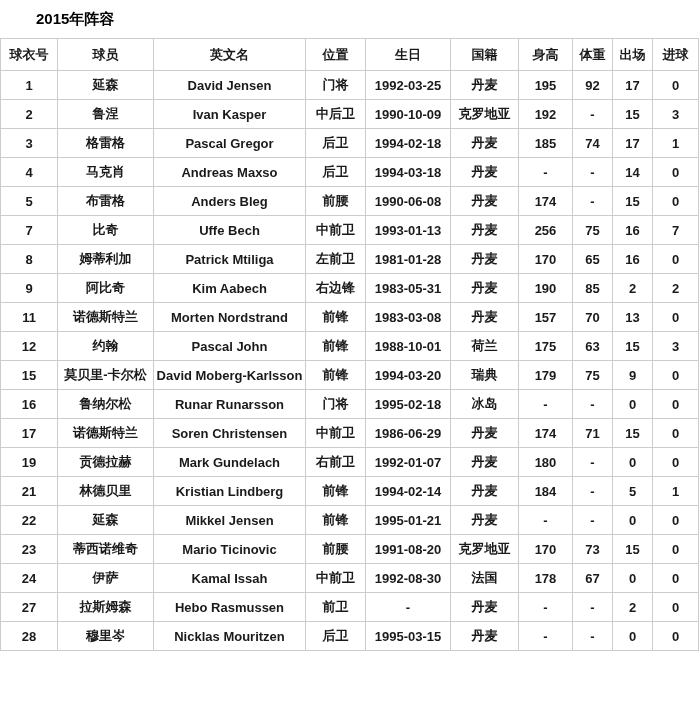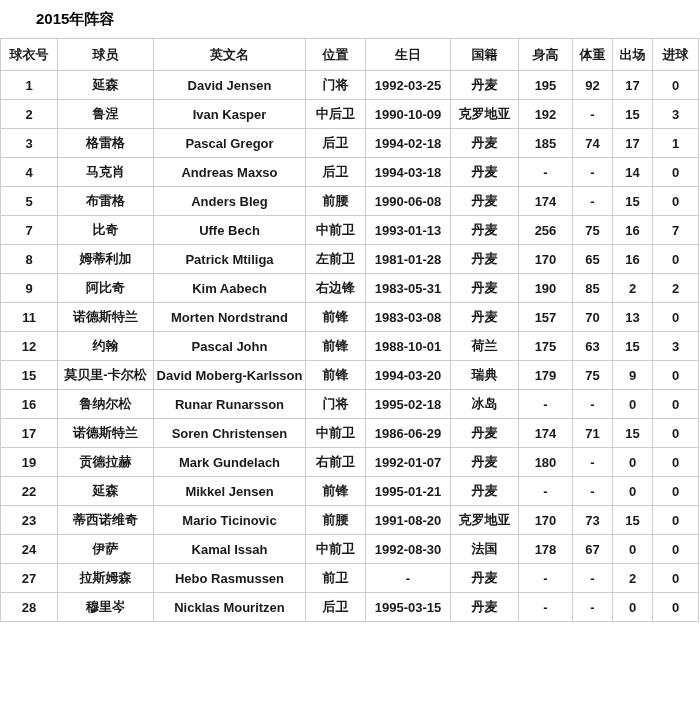--- a/index.html
+++ b/index.html
@@ -238,20 +238,32 @@
         <td>Mark Gundelach</td>
         <td>右前卫</td>
         <td>1992-01-07</td>
         <td>丹麦</td>
         <td>180</td>
         <td>-</td>
         <td>0</td>
         <td>0</td>
       </tr>
       <tr>
+        <td>21</td>
+        <td>林德贝里</td>
+        <td>Kristian Lindberg</td>
+        <td>前锋</td>
+        <td>1994-02-14</td>
+        <td>丹麦</td>
+        <td>184</td>
+        <td>-</td>
+        <td>5</td>
+        <td>1</td>
+      </tr>
+      <tr>
         <td>22</td>
         <td>延森</td>
         <td>Mikkel Jensen</td>
         <td>前锋</td>
         <td>1995-01-21</td>
         <td>丹麦</td>
         <td>-</td>
         <td>-</td>
         <td>0</td>
         <td>0</td>

